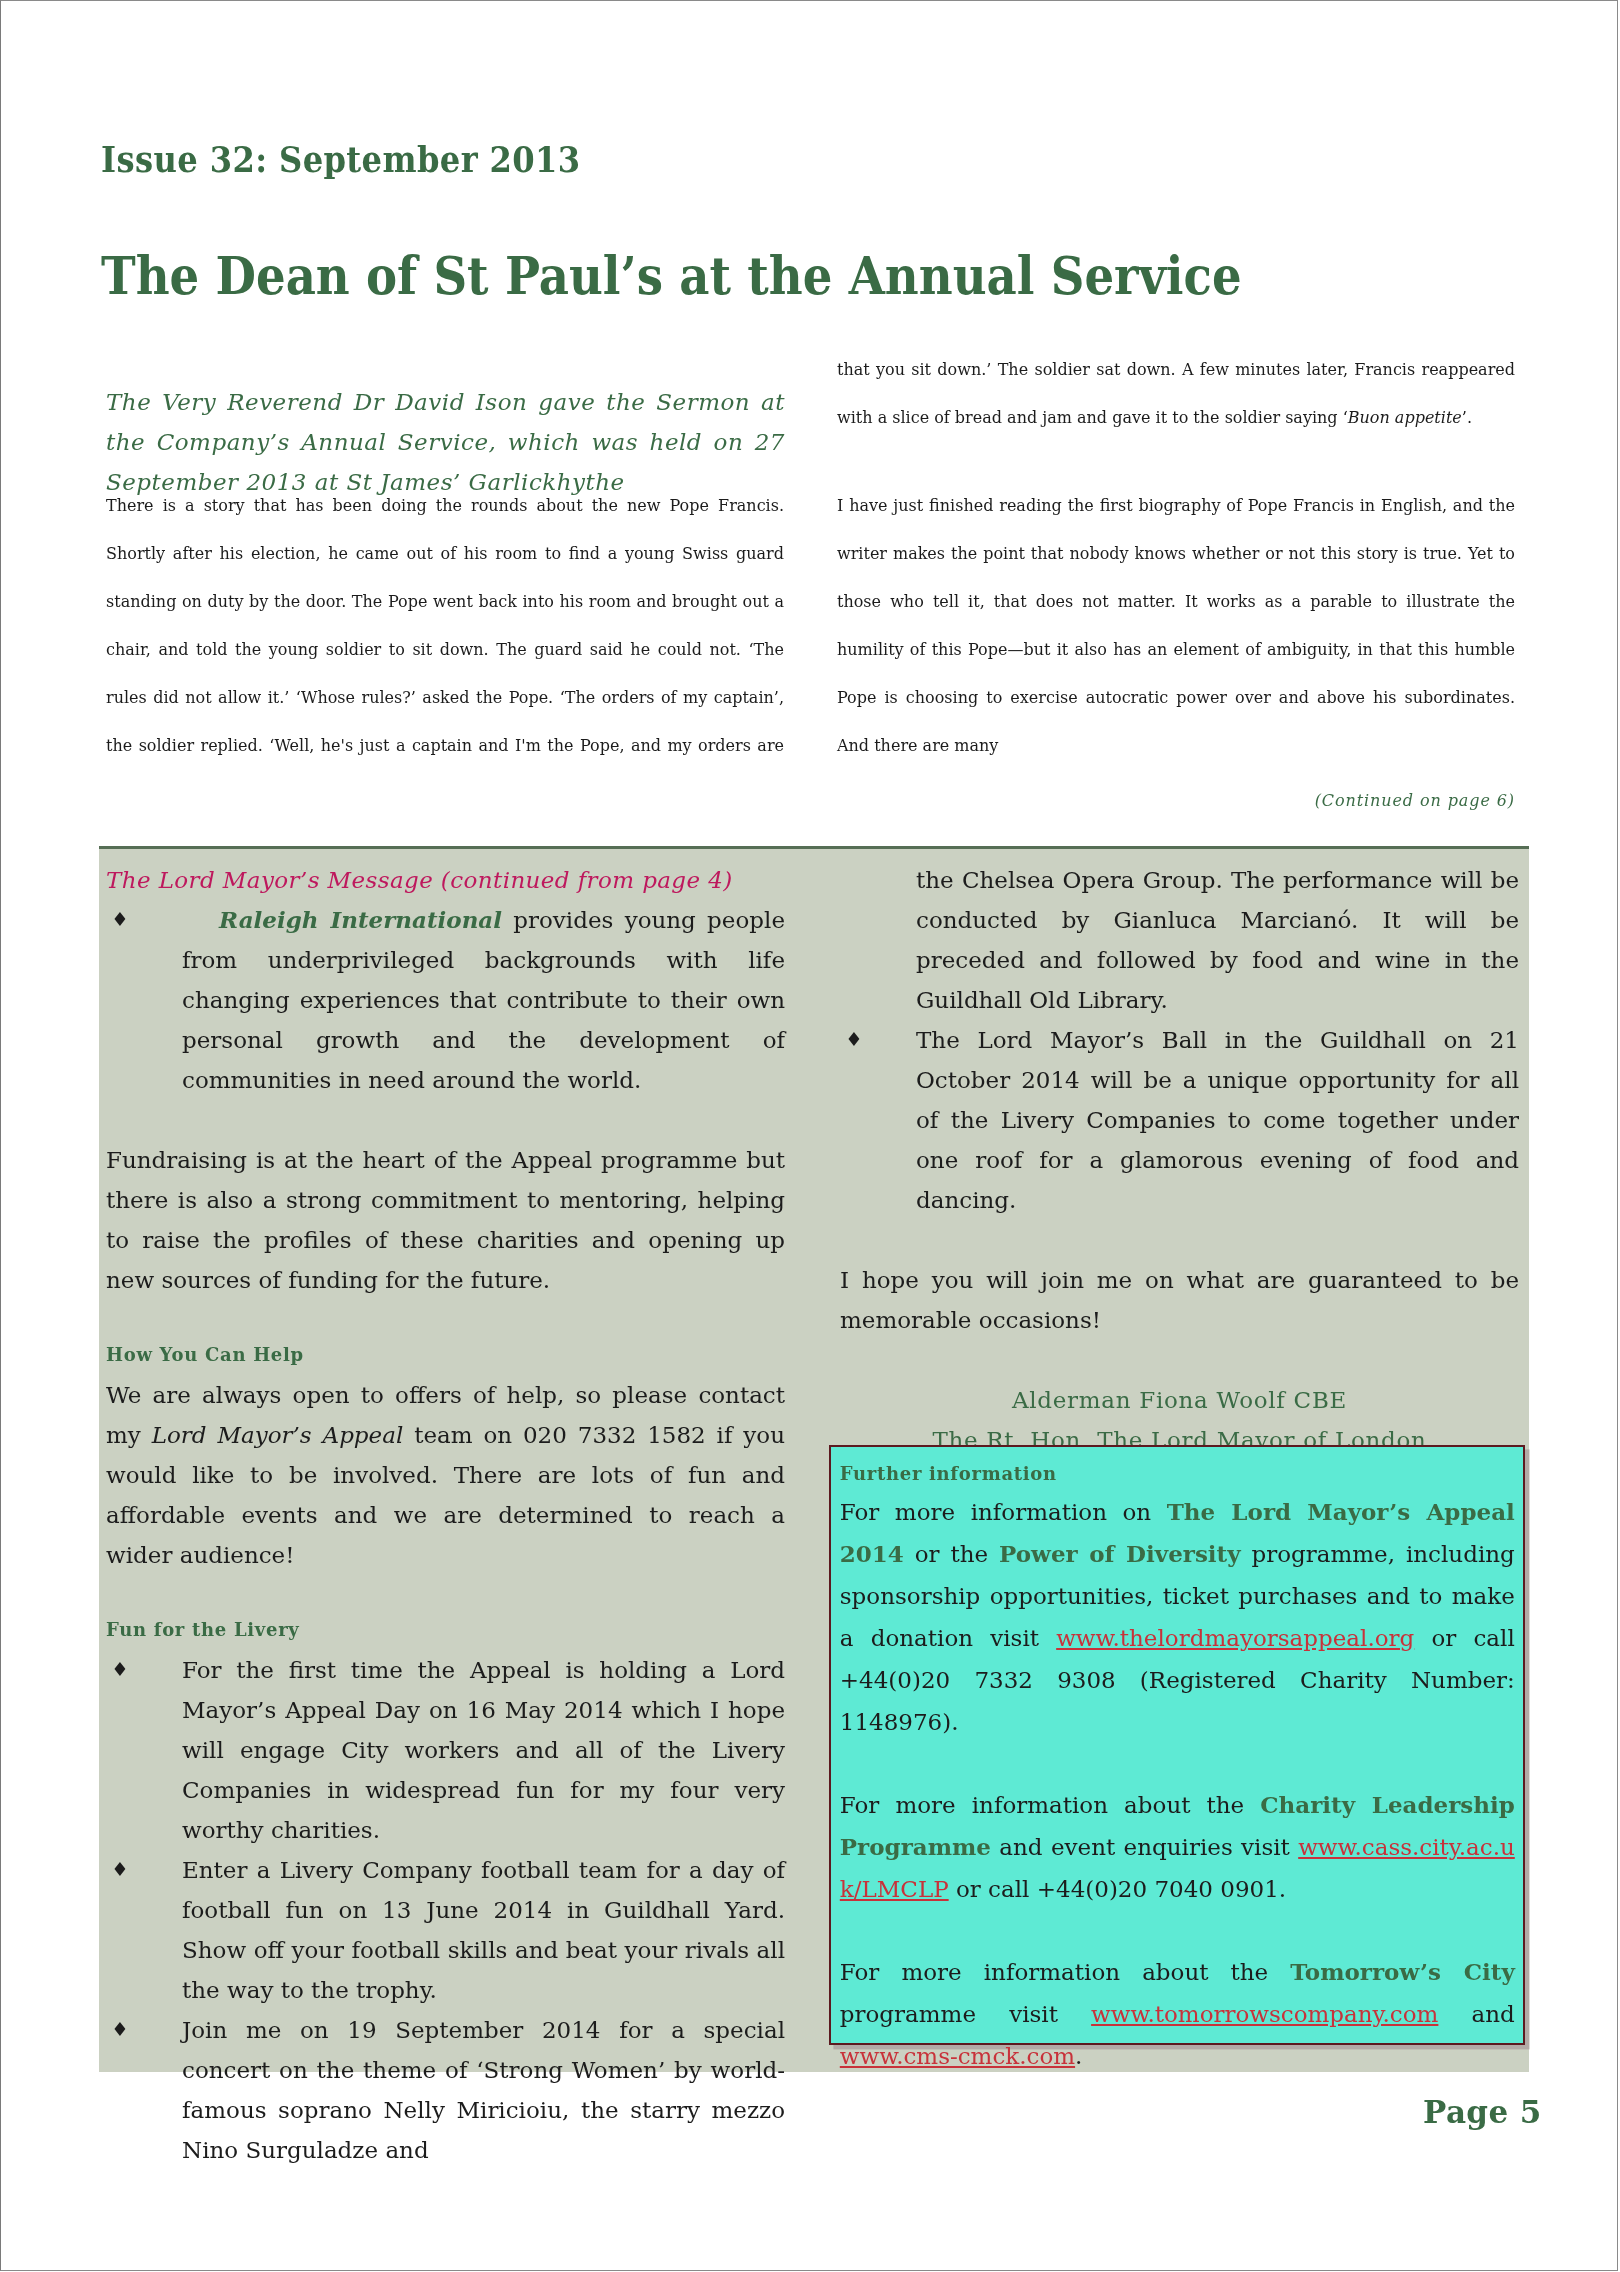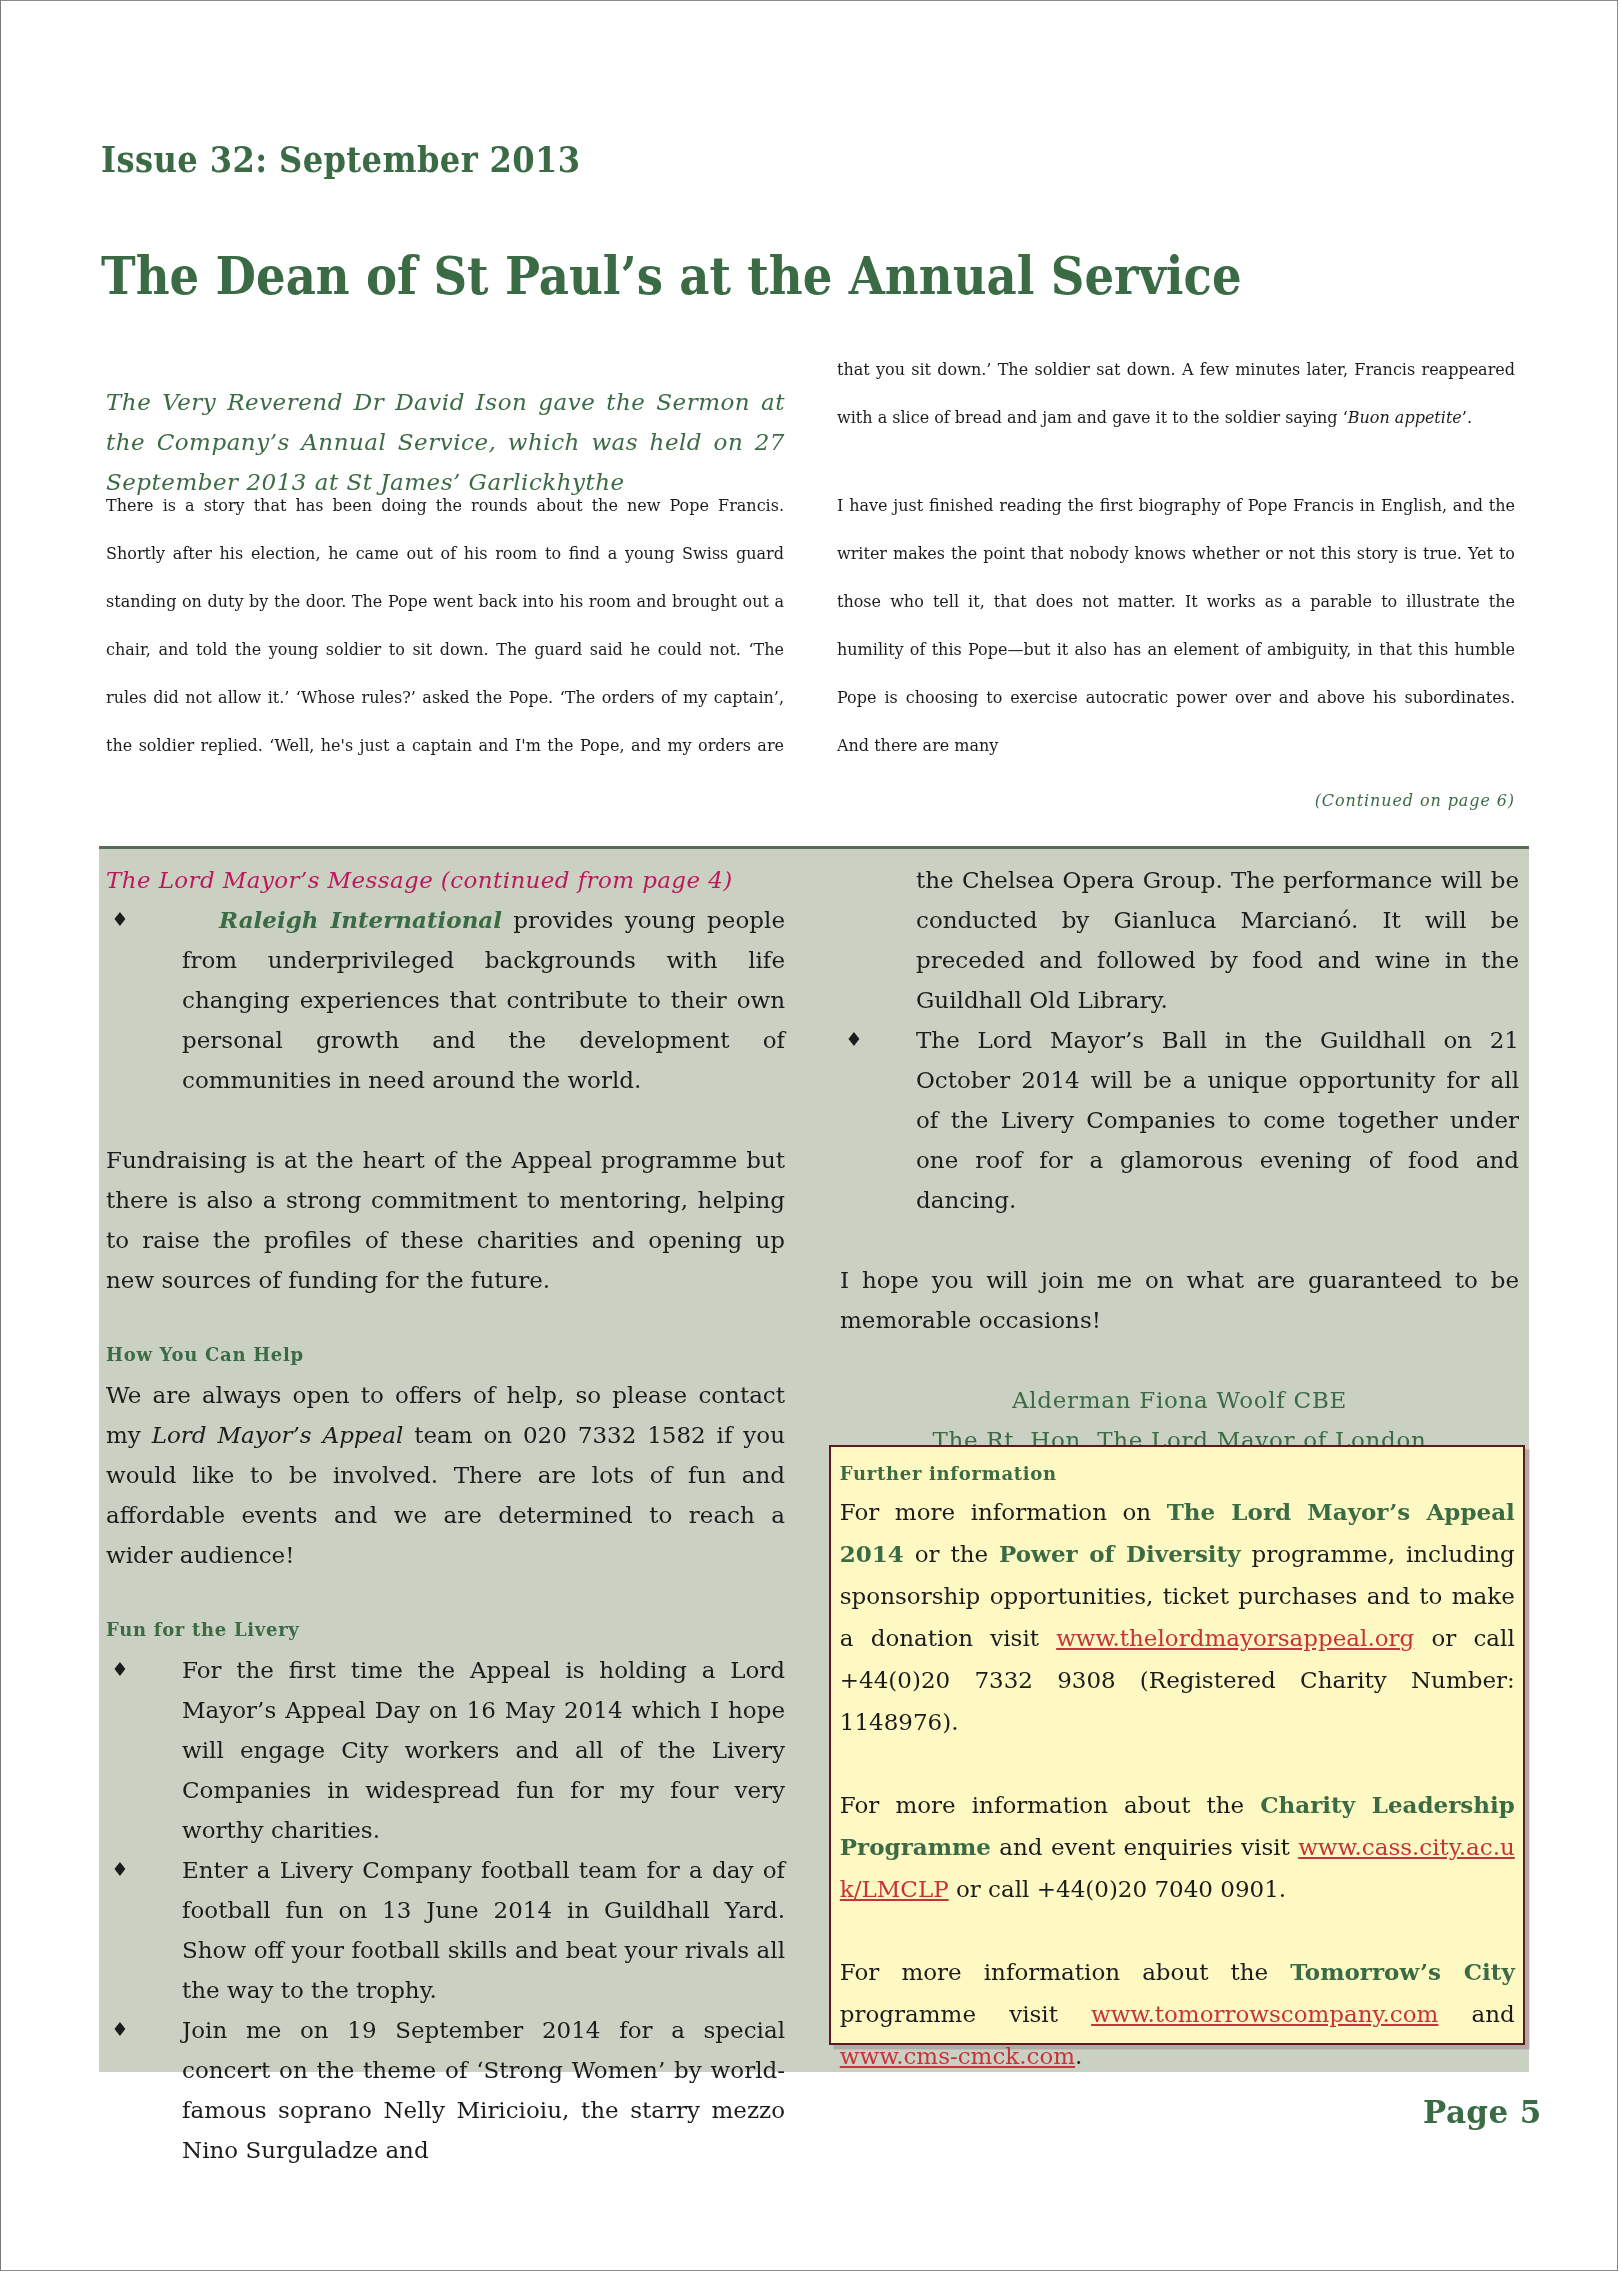--- a/index.html
+++ b/index.html
@@ -25,21 +25,21 @@
   .subhead { font-style:italic; color:#be185d; letter-spacing:0.4px; }
   ul.diamond { list-style:none; margin:0; padding:0; }
   ul.diamond li { position:relative; padding-left:76px; }
   ul.diamond li .bullet { position:absolute; left:5.3px; top:0; font-size:19.4px; color:#1c1c1c; }
   .plain-indent { padding-left:76px; }
   .bold-green { font-weight:bold; color:#3a6b45; }
   .bold-green-italic { font-weight:bold; font-style:italic; color:#3a6b45;margin-left:37px; }
   .signature { text-align:center; color:#3a6b45; letter-spacing:0.7px; }
   .link { color:#c8323a; text-decoration:underline; }
 
-  .infobox { position:absolute; left:829px; top:1445px; width:692px; height:596px; background:#fef9c3;
+  .infobox { position:absolute; left:829px; top:1445px; width:692px; height:596px; background:#5eead4;
              border:2.6px solid #5c1a20; box-shadow:4.4px 4.4px 0 #b3aaa6; }
   .infobox .inner { position:absolute; left:8.8px; top:8.8px; width:675px; font-size:23px; line-height:42px; text-align:justify; }
   .infobox .inner p { margin:0; }
   .infobox .section-head { line-height:35px; margin-bottom:5.3px; }
 
   .page-num { position:absolute; left:1423px; top:2094px; font-size:31px; font-weight:bold; color:#3a6b45; letter-spacing:0.4px; }
 </style>
 </head>
 <body>
 

